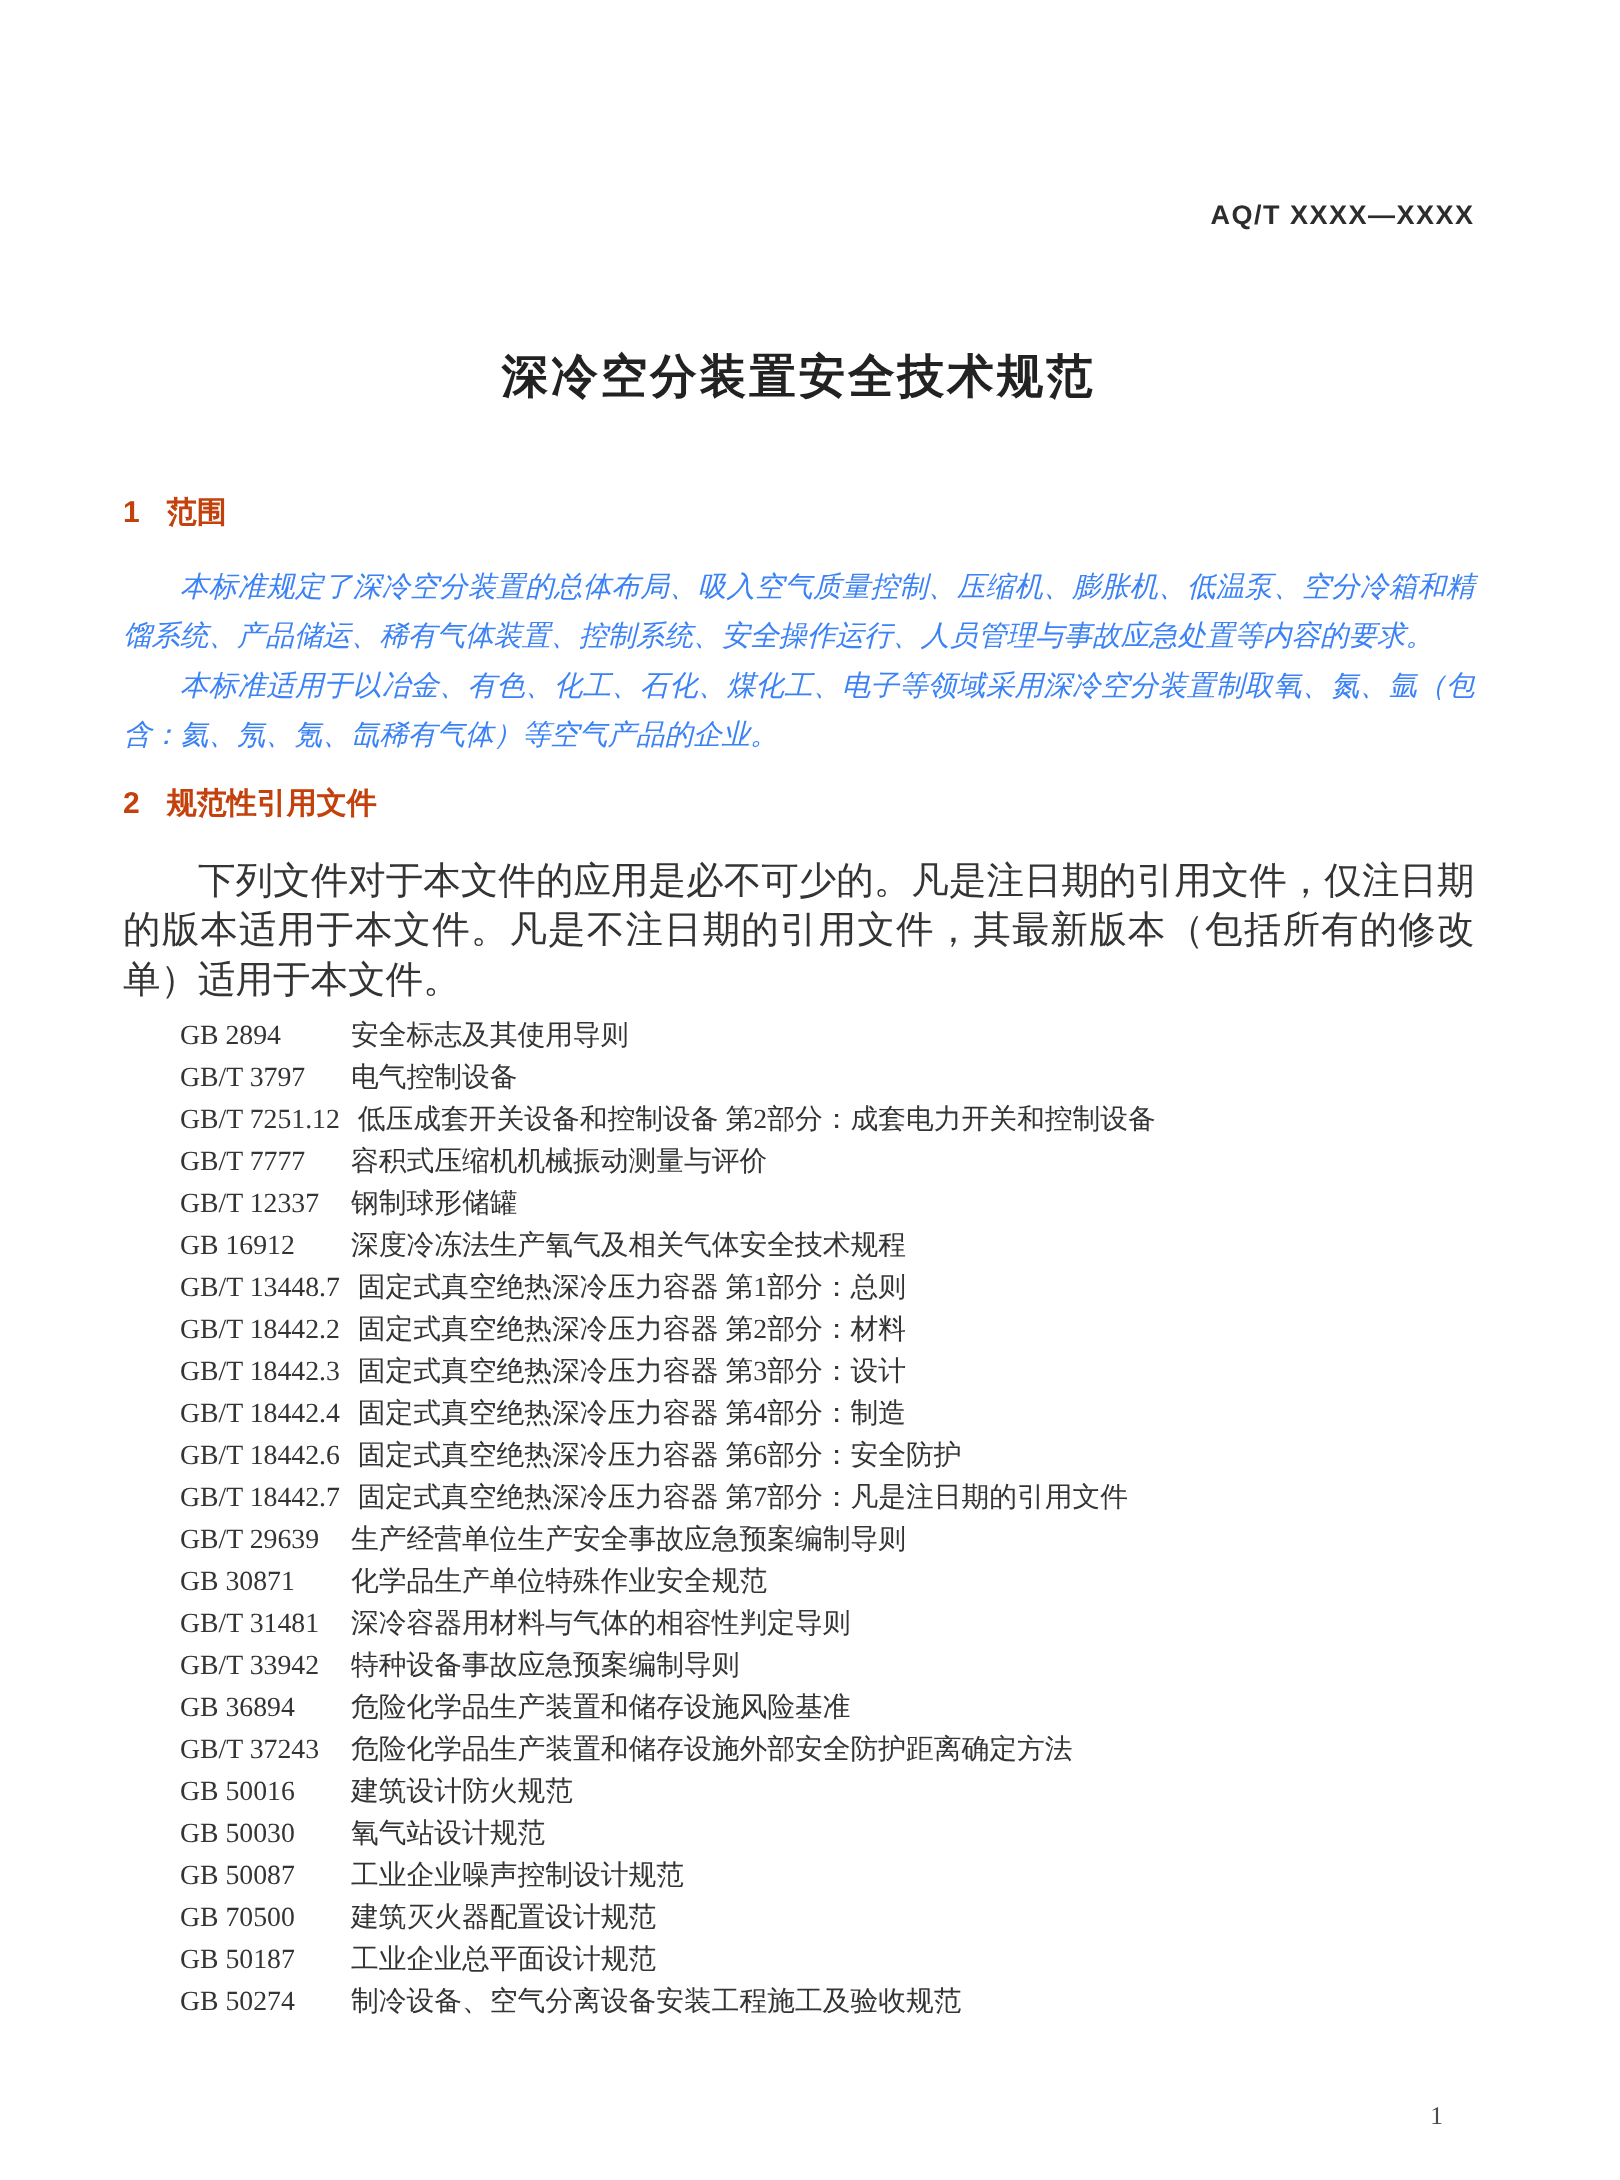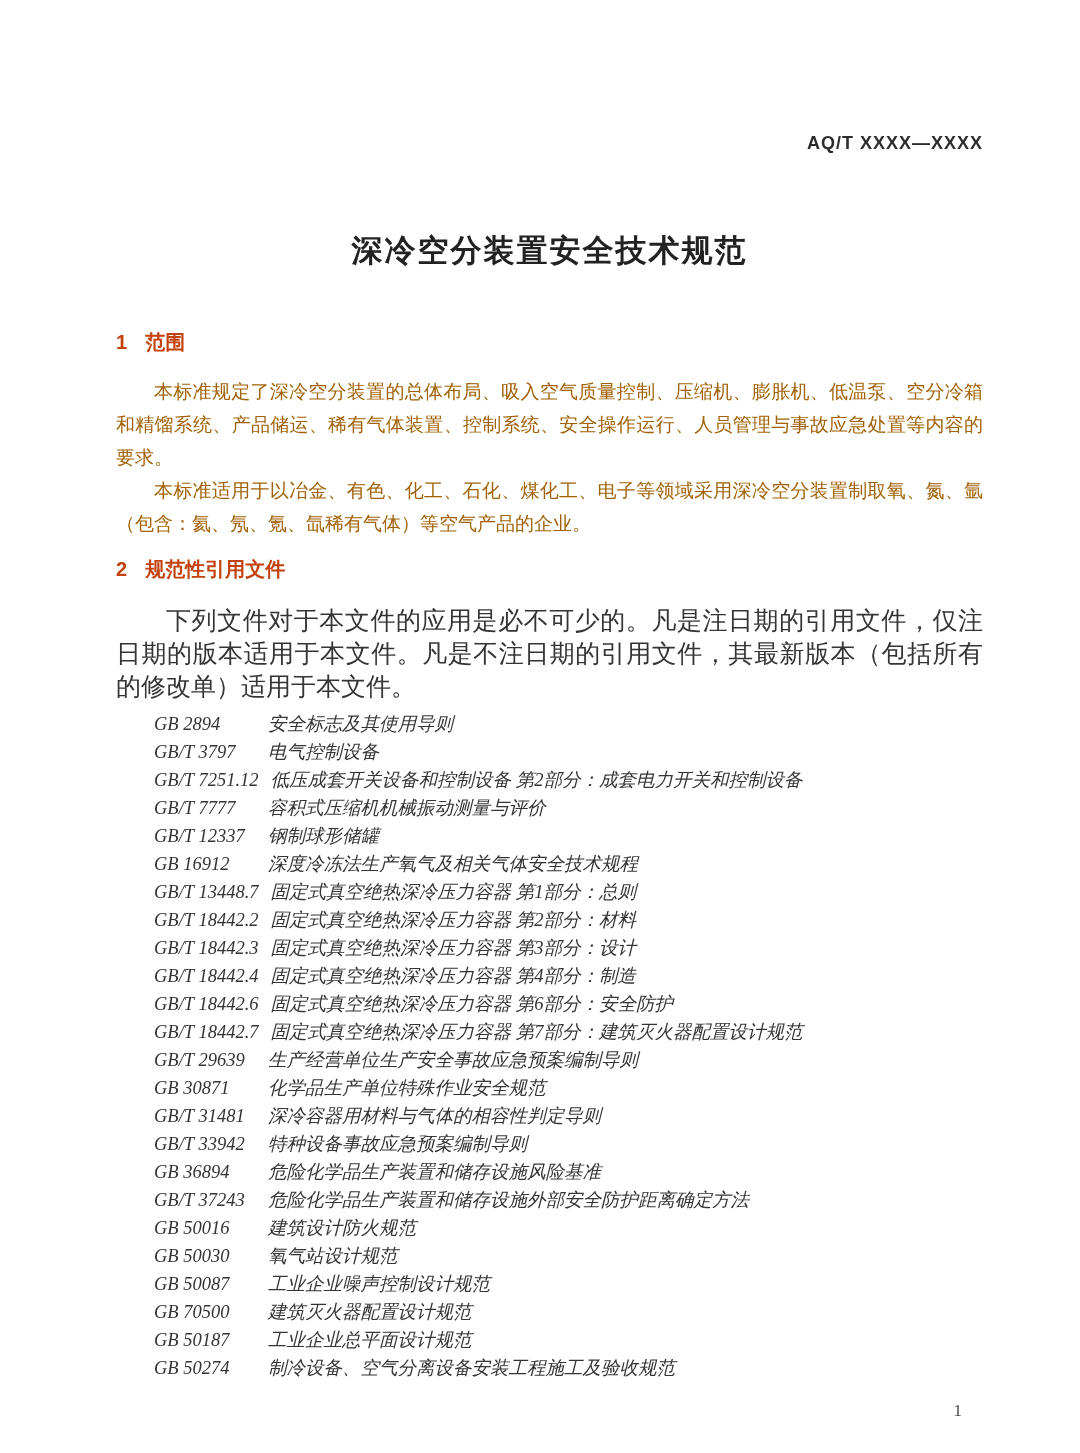--- a/index.html
+++ b/index.html
@@ -10,21 +10,21 @@
     position: relative;
     font-family: "Liberation Serif", "DejaVu Serif", serif;
     color: #343434;
     overflow: hidden;
   }
   .page {
     position: relative;
     width: 1080px;
     height: 1453px;
     background: #ffffff;
-    padding-left: 116px;
+    padding-left: 82px;
     padding-right: 97px;
   }
   .doc-header {
     padding-top: 131px;
     text-align: right;
     font-family: "Liberation Sans", "DejaVu Sans", sans-serif;
     font-weight: 600;
     font-size: 18px;
     line-height: 24px;
     letter-spacing: 1px;
@@ -47,21 +47,22 @@
     font-size: 20px;
     line-height: 26px;
     color: #c2410c;
   }
   .section-heading .sec-num { margin-right: 18px; }
   .body-text {
     margin-top: 20px;
     font-size: 19px;
     line-height: 33px;
     text-align: justify;
-    color: #a16207;
+    color: #3b82f6;
+    font-style: italic;
   }
   .body-text p { text-indent: 2em; }
   .section2-heading { margin-top: 16px; }
   .intro-text {
     margin-top: 22px;
     font-size: 25px;
     line-height: 33px;
     text-align: justify;
     color: #343434;
   }
@@ -69,21 +70,20 @@
   .ref-list {
     margin-top: 7px;
     padding-left: 38px;
     font-size: 18.5px;
     color: #343434;
   }
   .ref-row {
     line-height: 28px;
     height: 28px;
     white-space: nowrap;
-    font-style: italic;
   }
   .ref-code {
     display: inline-block;
     min-width: 102px;
     margin-right: 12px;
   }
   .page-number {
     position: absolute;
     top: 1401px;
     right: 118px;
@@ -124,21 +124,21 @@
       <div class="ref-row"><span class="ref-code">GB/T 3797</span><span class="ref-title">电气控制设备</span></div>
       <div class="ref-row"><span class="ref-code">GB/T 7251.12</span><span class="ref-title">低压成套开关设备和控制设备 第2部分：成套电力开关和控制设备</span></div>
       <div class="ref-row"><span class="ref-code">GB/T 7777</span><span class="ref-title">容积式压缩机机械振动测量与评价</span></div>
       <div class="ref-row"><span class="ref-code">GB/T 12337</span><span class="ref-title">钢制球形储罐</span></div>
       <div class="ref-row"><span class="ref-code">GB 16912</span><span class="ref-title">深度冷冻法生产氧气及相关气体安全技术规程</span></div>
       <div class="ref-row"><span class="ref-code">GB/T 13448.7</span><span class="ref-title">固定式真空绝热深冷压力容器 第1部分：总则</span></div>
       <div class="ref-row"><span class="ref-code">GB/T 18442.2</span><span class="ref-title">固定式真空绝热深冷压力容器 第2部分：材料</span></div>
       <div class="ref-row"><span class="ref-code">GB/T 18442.3</span><span class="ref-title">固定式真空绝热深冷压力容器 第3部分：设计</span></div>
       <div class="ref-row"><span class="ref-code">GB/T 18442.4</span><span class="ref-title">固定式真空绝热深冷压力容器 第4部分：制造</span></div>
       <div class="ref-row"><span class="ref-code">GB/T 18442.6</span><span class="ref-title">固定式真空绝热深冷压力容器 第6部分：安全防护</span></div>
-      <div class="ref-row"><span class="ref-code">GB/T 18442.7</span><span class="ref-title">固定式真空绝热深冷压力容器 第7部分：建筑灭火器配置设计规范</span></div>
+      <div class="ref-row"><span class="ref-code">GB/T 18442.7</span><span class="ref-title">固定式真空绝热深冷压力容器 第7部分：凡是注日期的引用文件</span></div>
       <div class="ref-row"><span class="ref-code">GB/T 29639</span><span class="ref-title">生产经营单位生产安全事故应急预案编制导则</span></div>
       <div class="ref-row"><span class="ref-code">GB 30871</span><span class="ref-title">化学品生产单位特殊作业安全规范</span></div>
       <div class="ref-row"><span class="ref-code">GB/T 31481</span><span class="ref-title">深冷容器用材料与气体的相容性判定导则</span></div>
       <div class="ref-row"><span class="ref-code">GB/T 33942</span><span class="ref-title">特种设备事故应急预案编制导则</span></div>
       <div class="ref-row"><span class="ref-code">GB 36894</span><span class="ref-title">危险化学品生产装置和储存设施风险基准</span></div>
       <div class="ref-row"><span class="ref-code">GB/T 37243</span><span class="ref-title">危险化学品生产装置和储存设施外部安全防护距离确定方法</span></div>
       <div class="ref-row"><span class="ref-code">GB 50016</span><span class="ref-title">建筑设计防火规范</span></div>
       <div class="ref-row"><span class="ref-code">GB 50030</span><span class="ref-title">氧气站设计规范</span></div>
       <div class="ref-row"><span class="ref-code">GB 50087</span><span class="ref-title">工业企业噪声控制设计规范</span></div>
       <div class="ref-row"><span class="ref-code">GB 70500</span><span class="ref-title">建筑灭火器配置设计规范</span></div>

